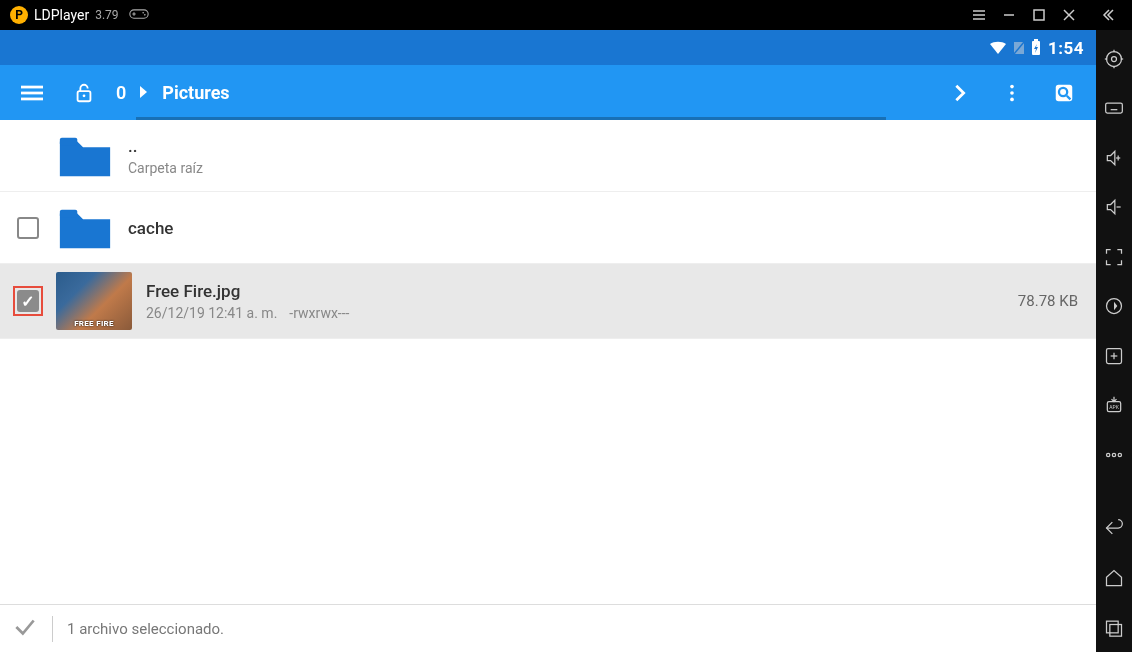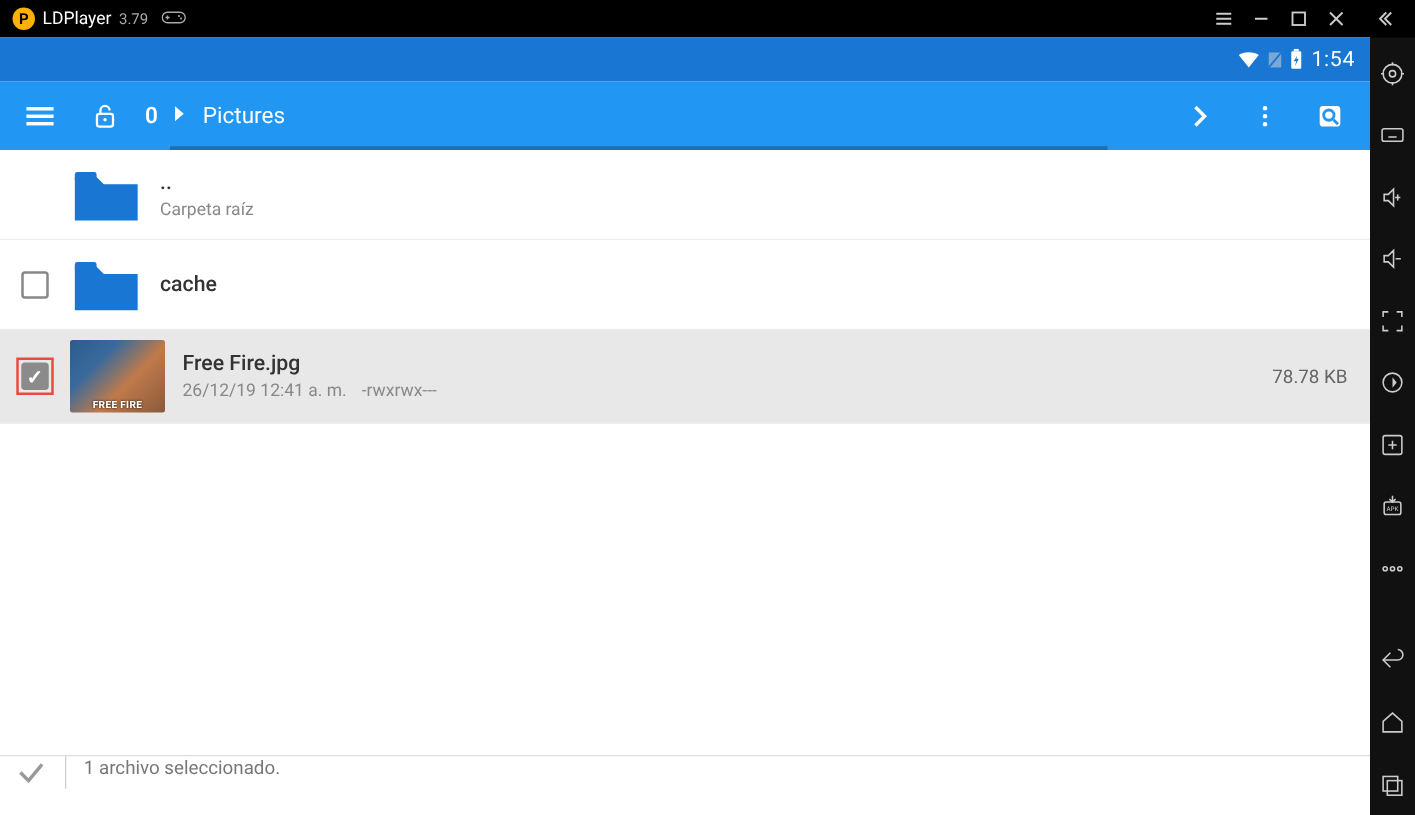--- a/index.html
+++ b/index.html
@@ -47,42 +47,42 @@
     height: 35px;
     background: #1976d2;
     display: flex;
     align-items: center;
     justify-content: flex-end;
     padding: 0 12px;
     color: #fff;
     gap: 6px;
   }
   .status-icons { display:flex; align-items:center; gap:4px; }
-  .status-time { font-size: 17px; font-weight: 400; letter-spacing: 0.5px; }
+  .status-time { font-size: 17px; font-weight: 700; letter-spacing: 0.5px; }
   
   .app-toolbar {
     height: 55px;
     background: #2196f3;
     display: flex;
     align-items: center;
     padding: 0 12px;
     color: #fff;
     gap: 12px;
     position: relative;
   }
   .toolbar-icon {
     width: 40px; height: 40px;
     display: flex; align-items: center; justify-content: center;
     cursor: pointer;
   }
   .toolbar-icon svg { width: 22px; height: 22px; fill: #fff; }
   .breadcrumb { display:flex; align-items:center; gap: 12px; font-size: 18px; font-weight: 500; }
   .breadcrumb-count { font-weight: 600; }
   .breadcrumb-sep svg { width: 12px; height: 14px; fill: #fff; }
-  .breadcrumb-name { font-weight: 400; }
+  .breadcrumb-name { font-weight: 700; }
   .toolbar-underline {
     position: absolute;
     bottom: 0;
     left: 136px;
     width: 750px;
     height: 3px;
     background: rgba(0,0,0,0.25);
   }
   .toolbar-spacer { flex: 1; }
   
@@ -126,20 +126,21 @@
   .file-info { flex: 1; display: flex; flex-direction: column; gap: 4px; }
   .file-name { font-size: 17px; color: #333; font-weight: 500; }
   .file-meta { font-size: 14px; color: #888; display: flex; gap: 12px; align-items: center; }
   .file-size { font-size: 15px; color: #666; margin-left: auto; padding-right: 4px; }
   
   .bottom-bar {
     height: 48px;
     border-top: 1px solid #ddd;
     background: #fff;
     display: flex;
+    align-items: center;
     padding: 0 12px;
     gap: 14px;
   }
   .bottom-check { color: #999; }
   .bottom-check svg { width: 26px; height: 26px; stroke:#999; }
   .bottom-divider { width:1px; height: 26px; background:#ccc; }
   .bottom-text { font-size: 15px; color: #777; }
   
   .sidebar {
     width: 36px;

